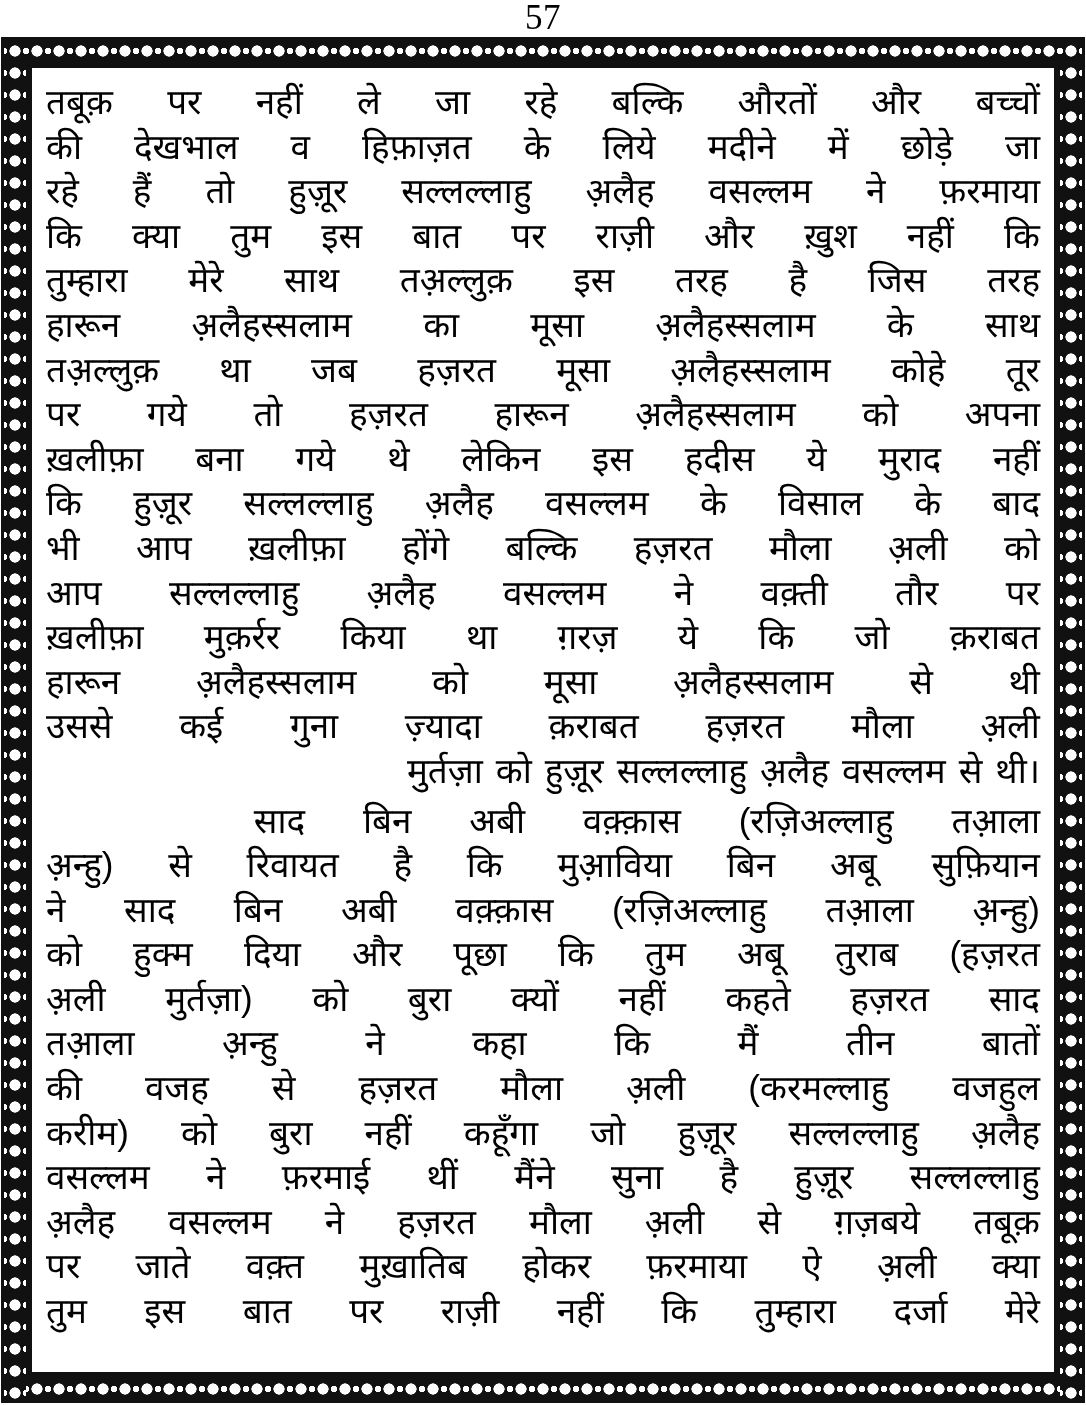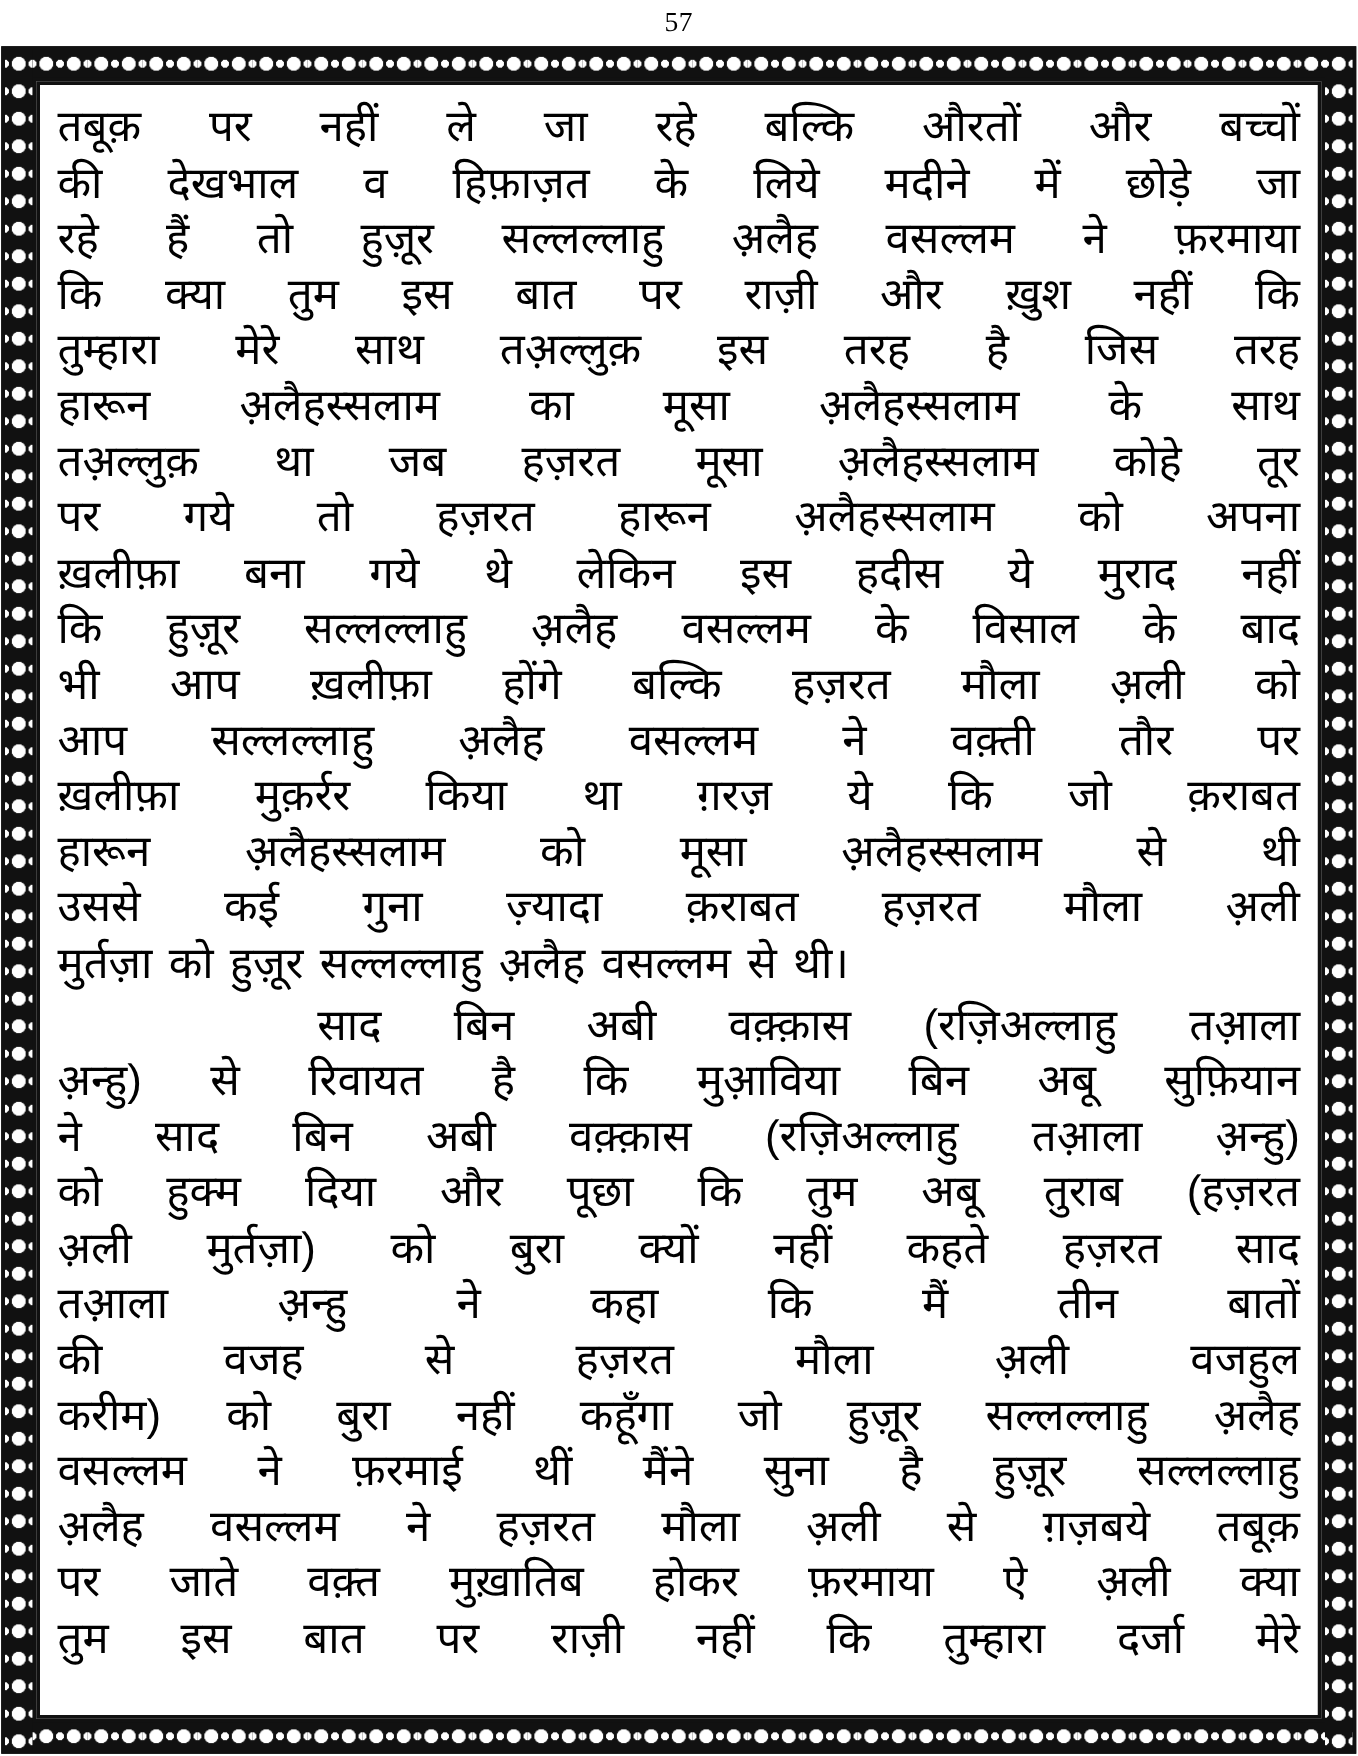--- a/index.html
+++ b/index.html
@@ -25,21 +25,21 @@
   
   .page-number-bar {
     height: 36px;
     display: flex;
     align-items: flex-start;
     justify-content: center;
     padding-top: 1px;
   }
   .page-number {
     font-family: "Liberation Serif", "DejaVu Serif", serif;
-    font-size: 22px;
+    font-size: 35px;
     line-height: 34px;
     color: #000000;
     letter-spacing: 0.5px;
   }
 
   
   .frame-outer {
     position: relative;
     margin: 0 1px;
     height: 1366px;
@@ -99,21 +99,21 @@
     font-family: "Liberation Sans", "DejaVu Sans", sans-serif;
     font-size: 35px;
     line-height: 44.6px;
     color: #000000;
     white-space: nowrap;
     letter-spacing: 0;
   }
   
   .line.ragged {
     display: block;
-    text-align: left;
+    text-align: right;
   }
   .line .w {
     display: inline-block;
   }
   .line.ragged .w + .w {
     margin-left: 13px;
   }
   .line .lead-space {
     display: inline-block;
     width: 150px;
@@ -365,20 +365,21 @@
               <span class="w">तीन</span>
               <span class="w">बातों</span>
             </div>
             <div class="line">
               <span class="w">की</span>
               <span class="w">वजह</span>
               <span class="w">से</span>
               <span class="w">हज़रत</span>
               <span class="w">मौला</span>
               <span class="w">अ़ली</span>
+              <span class="w">(करमल्लाहु</span>
               <span class="w">वजहुल</span>
             </div>
             <div class="line">
               <span class="w">करीम)</span>
               <span class="w">को</span>
               <span class="w">बुरा</span>
               <span class="w">नहीं</span>
               <span class="w">कहूँगा</span>
               <span class="w">जो</span>
               <span class="w">हुज़ूर</span>

